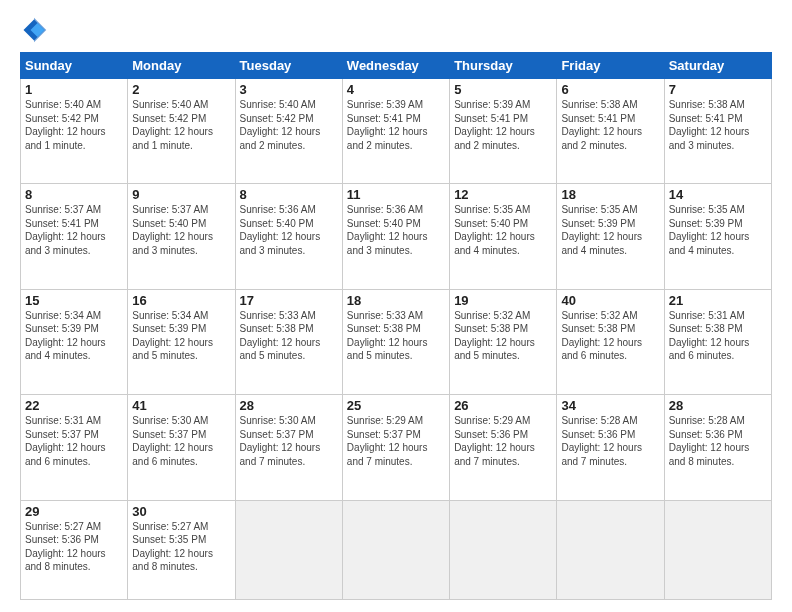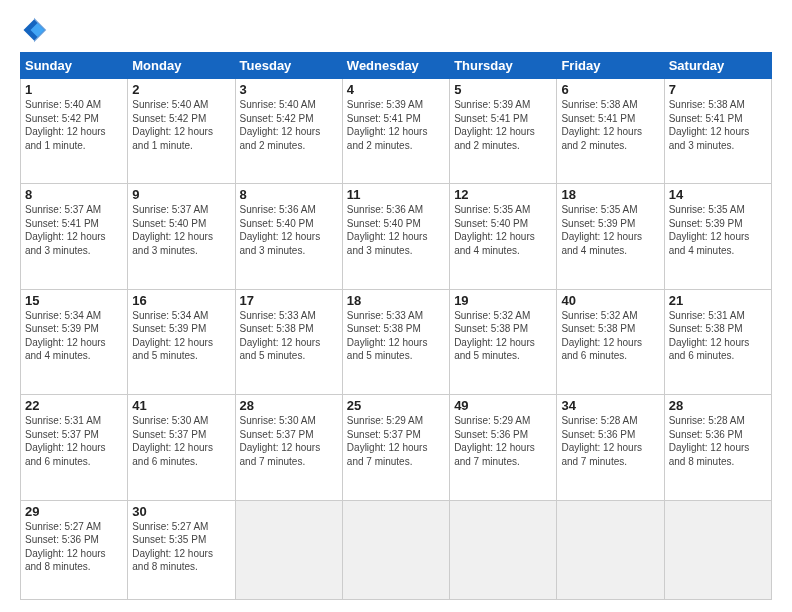--- a/index.html
+++ b/index.html
@@ -300,21 +300,21 @@
 and 7 minutes.</div>
           </td>
           <td>
             <span class="day-num">25</span>
             <div class="day-info">Sunrise: 5:29 AM
 Sunset: 5:37 PM
 Daylight: 12 hours
 and 7 minutes.</div>
           </td>
           <td>
-            <span class="day-num">49</span>
+            <span class="day-num">26</span>
             <div class="day-info">Sunrise: 5:29 AM
 Sunset: 5:36 PM
 Daylight: 12 hours
 and 7 minutes.</div>
           </td>
           <td>
             <span class="day-num">34</span>
             <div class="day-info">Sunrise: 5:28 AM
 Sunset: 5:36 PM
 Daylight: 12 hours

